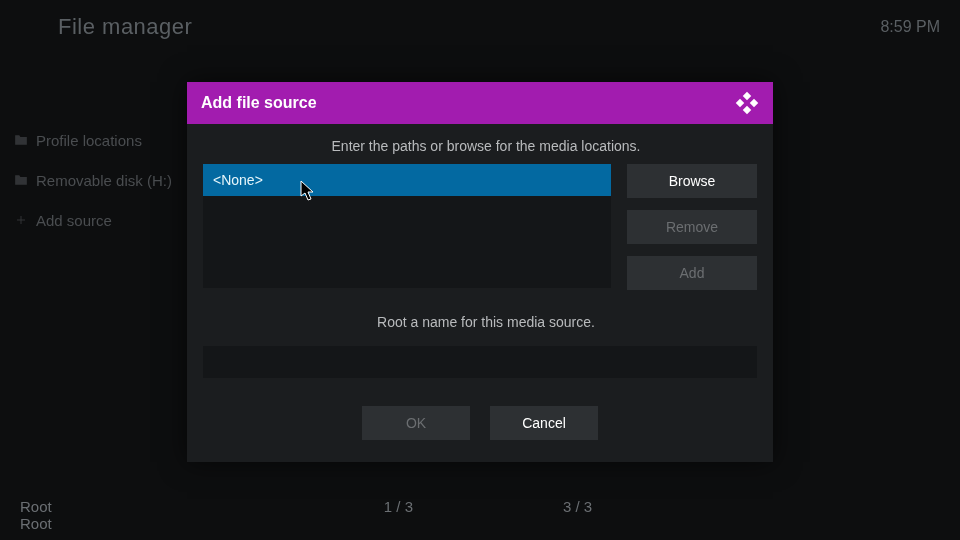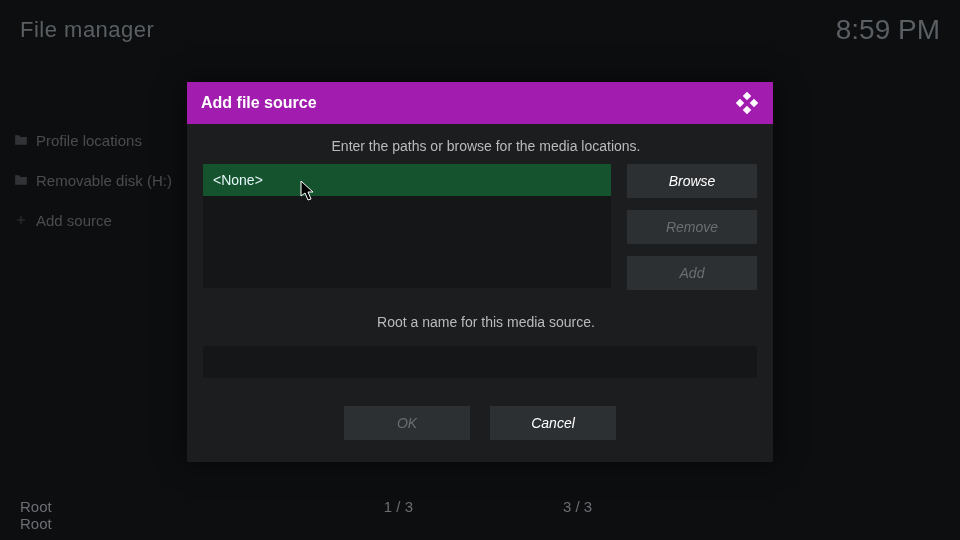--- a/index.html
+++ b/index.html
@@ -8,22 +8,22 @@
     background: #0d0e0f;
     font-family: Arial, sans-serif;
     overflow: hidden;
     position: relative;
   }
   .header {
     display: flex; justify-content: space-between; align-items: center;
     padding: 14px 20px 10px 20px;
     color: #5a5f63;
   }
-  .header .title { font-size: 22px; font-weight: normal; letter-spacing: 0.5px; }
-  .header .clock { font-size: 28px; font-weight: 300; }
+  .header .title { font-size: 22px; font-weight: normal; letter-spacing: 0.5px; margin-left: 38px; }
+  .header .clock { font-size: 16px; font-weight: 300; }
   .backdrop {
     position: absolute; top: 60px; left: 0; right: 0; bottom: 40px;
     display: flex;
   }
   .panel {
     flex: 1; display: flex; flex-direction: column;
     padding: 60px 10px 0 10px;
   }
   .panel .row {
     display: flex; align-items: center;
@@ -60,42 +60,42 @@
   .instr { text-align: center; color: #b9bbbd; font-size: 14px; padding: 14px 0 10px 12px; }
   .path-area {
     display: flex; gap: 16px;
     padding: 0 16px 10px 16px;
   }
   .path-list {
     flex: 1; height: 124px;
     background: #141618;
   }
   .path-item {
-    background: #14532d;
+    background: #0369a1;
     color: #e6f6fb;
     padding: 8px 10px;
     font-size: 14px;
   }
   .side-buttons { width: 130px; display: flex; flex-direction: column; gap: 12px; }
   .btn {
     height: 34px; background: #2d3033;
     display: flex; align-items: center; justify-content: center;
-    font-size: 14px; cursor: pointer; font-style: italic;
+    font-size: 14px; cursor: pointer;
   }
   .btn.active { color: #fff; }
   .btn.disabled { color: #6b6e71; }
   .name-input {
     margin: 6px 16px 0 16px; height: 32px;
     background: #141618;
   }
   .bottom-row {
     display: flex; justify-content: center; gap: 20px;
     padding: 28px 0 22px 0;
   }
-  .bottom-row .btn { width: 126px; }
+  .bottom-row .btn { width: 108px; }
   .cursor {
     position: absolute; top: 180px; left: 300px;
     width: 16px; height: 22px; pointer-events: none;
   }
   .folder-svg { fill: #4a4d50; }
   .plus-svg { stroke: #4a4d50; stroke-width: 2; }
 </style>
 </head>
 <body>
 

